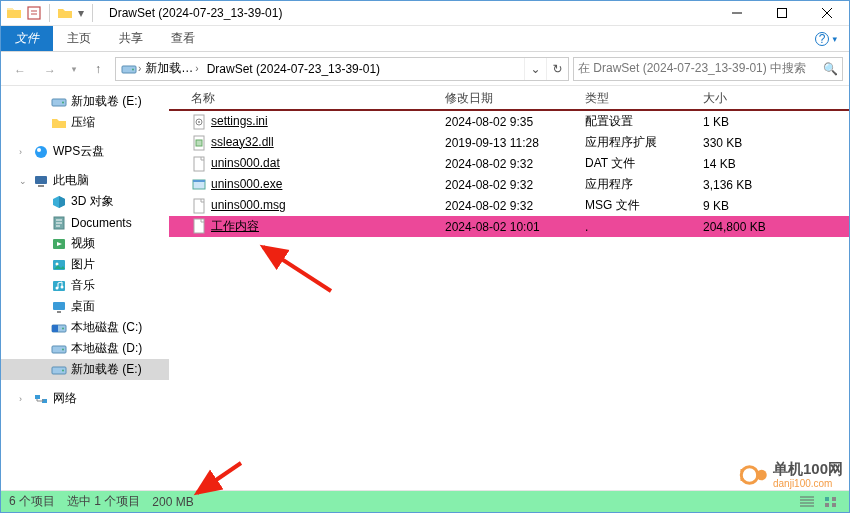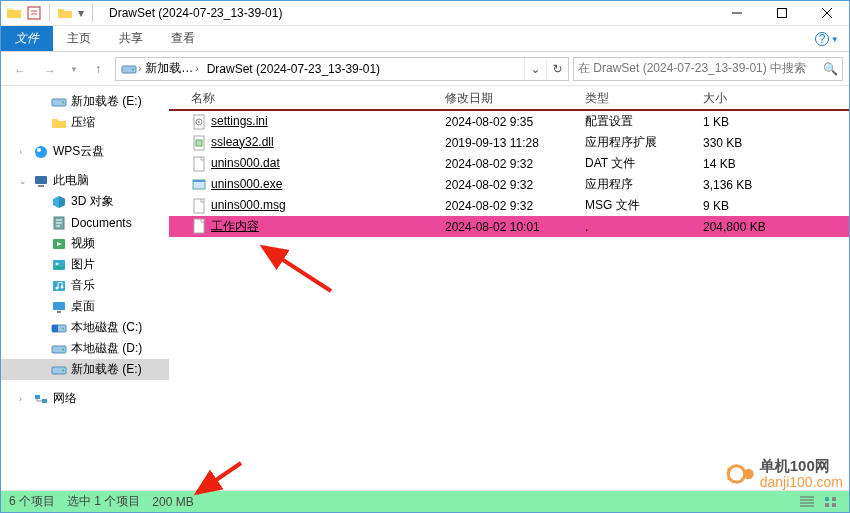--- a/index.html
+++ b/index.html
@@ -57,21 +57,21 @@
 .status .r { margin-left: auto; display: flex; gap: 4px; }
 .status .vb { width: 20px; height: 18px; display: flex; align-items: center; justify-content: center; border: 1px solid transparent; }
 
 .arrow { position: absolute; pointer-events: none; }
 .arrow svg { overflow: visible; }
 
 .watermark { position: absolute; right: 6px; bottom: 22px; display: flex; align-items: center; gap: 4px; opacity: 0.85; }
 .watermark .logo { width: 30px; height: 30px; }
 .watermark .txt { display: flex; flex-direction: column; line-height: 1.1; }
 .watermark .txt .t1 { font-size: 15px; color: #333; font-weight: bold; }
-.watermark .txt .t2 { font-size: 14px; color: #f28c28; }
+.watermark .txt .t2 { font-size: 10px; color: #f28c28; }
 
 
 .svg-ic { width: 16px; height: 16px; }
 </style>
 </head>
 <body>
 
 <div class="titlebar">
   <div class="qat">
     <span class="ic">

